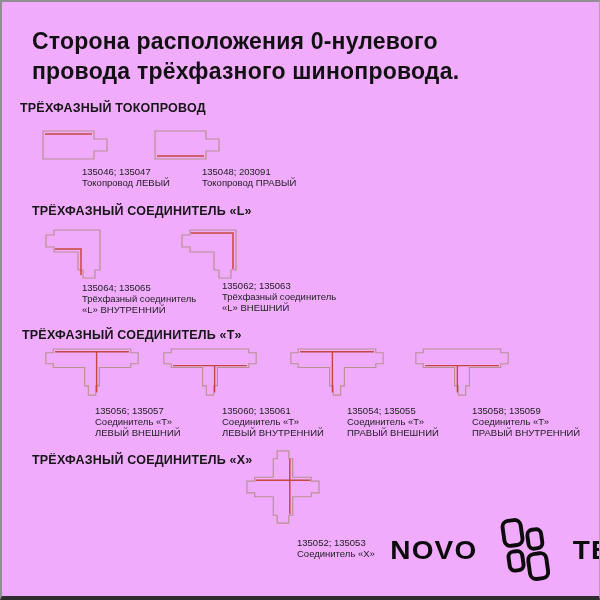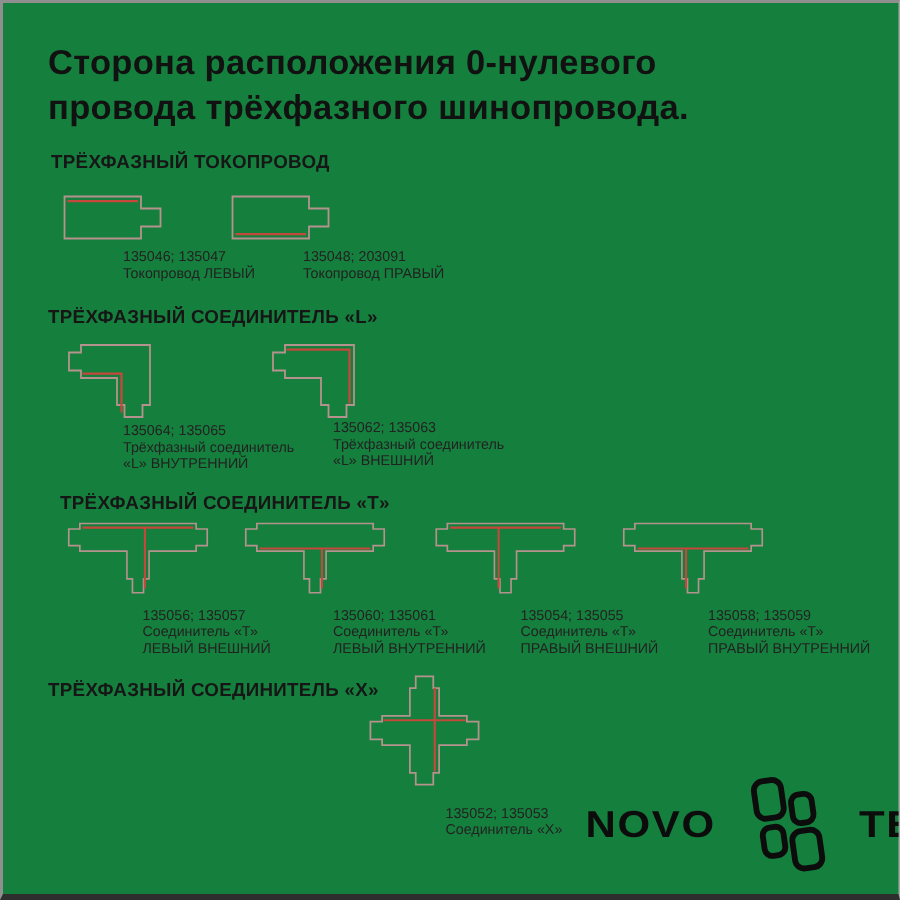--- a/index.html
+++ b/index.html
@@ -1,18 +1,18 @@
 <!DOCTYPE html>
 <html><head>
 <meta charset="utf-8">
 <style>
   html,body{margin:0;padding:0;background:#ffffff;}
   #page{
     position:relative;width:600px;height:600px;overflow:hidden;
-    background:#15803d;box-sizing:border-box;
+    background:#f0abfc;box-sizing:border-box;
     border-top:2px solid #8f8f8f;border-left:2px solid #8f8f8f;
     border-right:1px solid #a8a8a8;border-bottom:4px solid #2e2e2e;
     font-family:"Liberation Sans","DejaVu Sans",sans-serif;color:#1b1b1b;
   }
   .abs{position:absolute;}
   .title{
     font-size:23px;font-weight:bold;line-height:30px;letter-spacing:.2px;
     white-space:nowrap;color:#111;
   }
   .sec-header{
@@ -33,21 +33,21 @@
 </head>
 <body>
 
 <div id="page">
 
   <div class="abs title" style="left:30px;top:24px;">
     <div>Сторона расположения 0-нулевого</div>
     <div>провода трёхфазного шинопровода.</div>
   </div>
 
-  <div class="abs sec-header" style="left:32px;top:99px;">ТРЁХФАЗНЫЙ ТОКОПРОВОД</div>
+  <div class="abs sec-header" style="left:18px;top:99px;">ТРЁХФАЗНЫЙ ТОКОПРОВОД</div>
 
   <svg class="abs diag" style="left:40px;top:128px;" width="66" height="30" viewBox="0 0 66 30">
     <path class="out" d="M1,1 H52 V9 H65 V21 H52 V29 H1 Z"></path>
     <path class="acc" d="M3,4 H50"></path>
   </svg>
   <div class="abs lbl" style="left:32px;top:164px;">
     <span>135046; 135047</span>
     <span>Токопровод ЛЕВЫЙ</span>
   </div>
 
@@ -75,21 +75,21 @@
   <svg class="abs diag" style="left:178px;top:226px;" width="58" height="52" viewBox="0 0 58 52">
     <path class="out" d="M10,2 H56 V42 H51 V50 H39 V42 H34 V24 H10 V19 H2 V7 H10 V2 Z"></path>
     <path class="acc" d="M11,5 H53 V41"></path>
   </svg>
   <div class="abs lbl" style="left:172px;top:278px;">
     <span>135062; 135063</span>
     <span>Трёхфазный соединитель</span>
     <span>«L» ВНЕШНИЙ</span>
   </div>
 
-  <div class="abs sec-header" style="left:38px;top:326px;text-align:right;">ТРЁХФАЗНЫЙ СОЕДИНИТЕЛЬ «Т»</div>
+  <div class="abs sec-header" style="left:20px;top:326px;text-align:right;">ТРЁХФАЗНЫЙ СОЕДИНИТЕЛЬ «Т»</div>
 
   <svg class="abs diag" style="left:42px;top:345px;" width="96" height="52" viewBox="0 0 104 56">
     <path class="out" d="M10,2 H94 V6 H102 V18 H94 V22 H60 V42 H56 V52 H48 V42 H44 V22 H10 V18 H2 V6 H10 V2 Z"></path>
     <path class="acc" d="M12,5 H92"></path>
     <path class="acc" d="M57,5 V49"></path>
   </svg>
   <div class="abs lbl" style="left:45px;top:403px;">
     <span>135056; 135057</span>
     <span>Соединитель «Т»</span>
     <span>ЛЕВЫЙ ВНЕШНИЙ</span>

